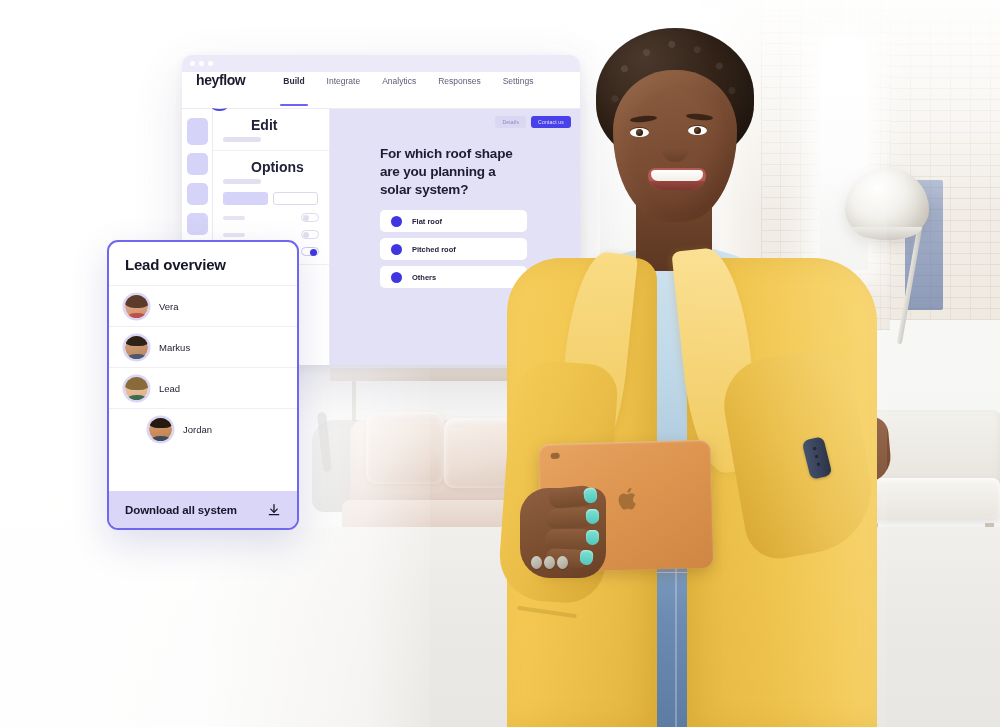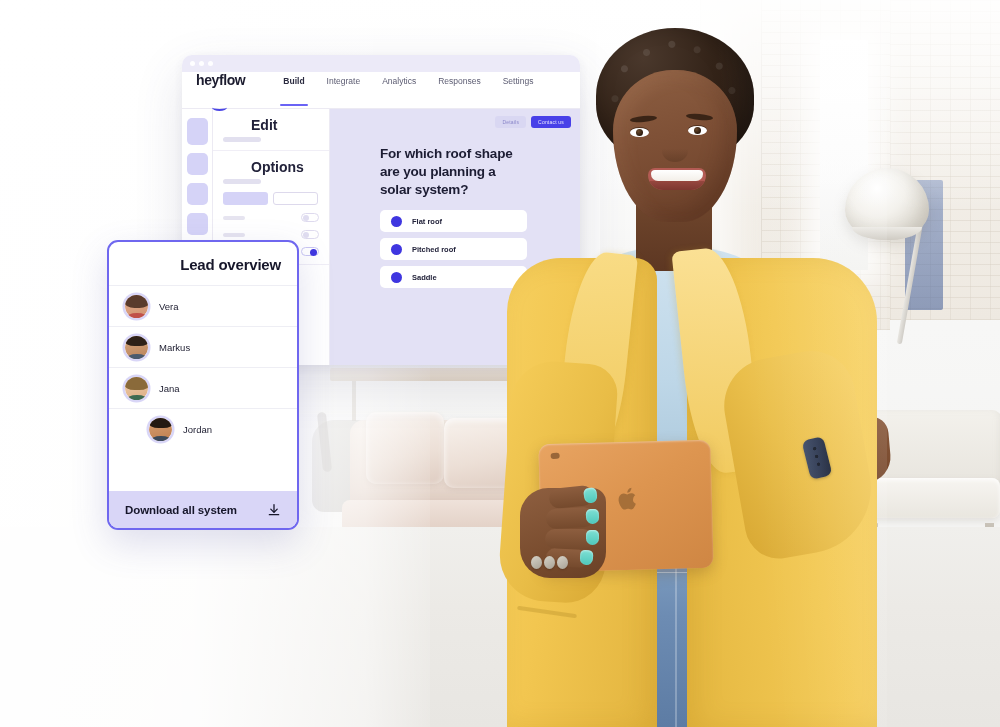--- a/index.html
+++ b/index.html
@@ -305,21 +305,20 @@
     box-shadow: 0 14px 36px rgba(80,75,160,0.18);
     overflow: hidden;
     z-index: 50;
     display: flex; flex-direction: column;
   }
   .lead-head {
     padding: 14px 16px 12px 16px;
     font-size: 15px; font-weight: 700; color: #17172b;
     letter-spacing: -0.2px;
     border-bottom: 1px solid #eeeef4;
-    text-align: right;
   }
   .lead-rows { flex: 1; }
   .lead-row {
     display: flex; align-items: center; gap: 11px;
     padding: 0 16px; height: 41px;
     border-bottom: 1px solid #eeeef4;
   }
   .avatar {
     width: 23px; height: 23px; border-radius: 50%;
     flex: none; position: relative;
@@ -705,21 +704,21 @@
           <div class="opt">
             <span class="opt-dot"></span>
             <span class="opt-label">Flat roof</span>
           </div>
           <div class="opt">
             <span class="opt-dot"></span>
             <span class="opt-label">Pitched roof</span>
           </div>
           <div class="opt">
             <span class="opt-dot"></span>
-            <span class="opt-label">Saddle</span>
+            <span class="opt-label">Others</span>
           </div>
         </div>
       </div>
 
     </div>
   </div>
 
   <div class="lead-card">
     <div class="lead-head">Lead overview</div>
 
@@ -742,21 +741,21 @@
         </span>
         <span class="lead-name">Markus</span>
       </div>
 
       <div class="lead-row">
         <span class="avatar">
           <span class="av-face" style="background:linear-gradient(165deg,#f0cdaa,#dcae85);"></span>
           <span class="av-hair" style="top:-3px; width:26px; height:16px; background:#8a6a3a;"></span>
           <span class="av-body" style="background:#3f6b52;"></span>
         </span>
-        <span class="lead-name">Jana</span>
+        <span class="lead-name">Lead</span>
       </div>
 
 
       <div class="lead-row" style="border-bottom:none;padding-left:40px;">
         <span class="avatar">
           <span class="av-face" style="background:linear-gradient(165deg,#d9a071,#bd7e4f);"></span>
           <span class="av-hair" style="top:-3px; width:25px; height:13px; background:#241a12;"></span>
           <span class="av-body" style="background:#3c4a5a;"></span>
         </span>
         <span class="lead-name">Jordan</span>

